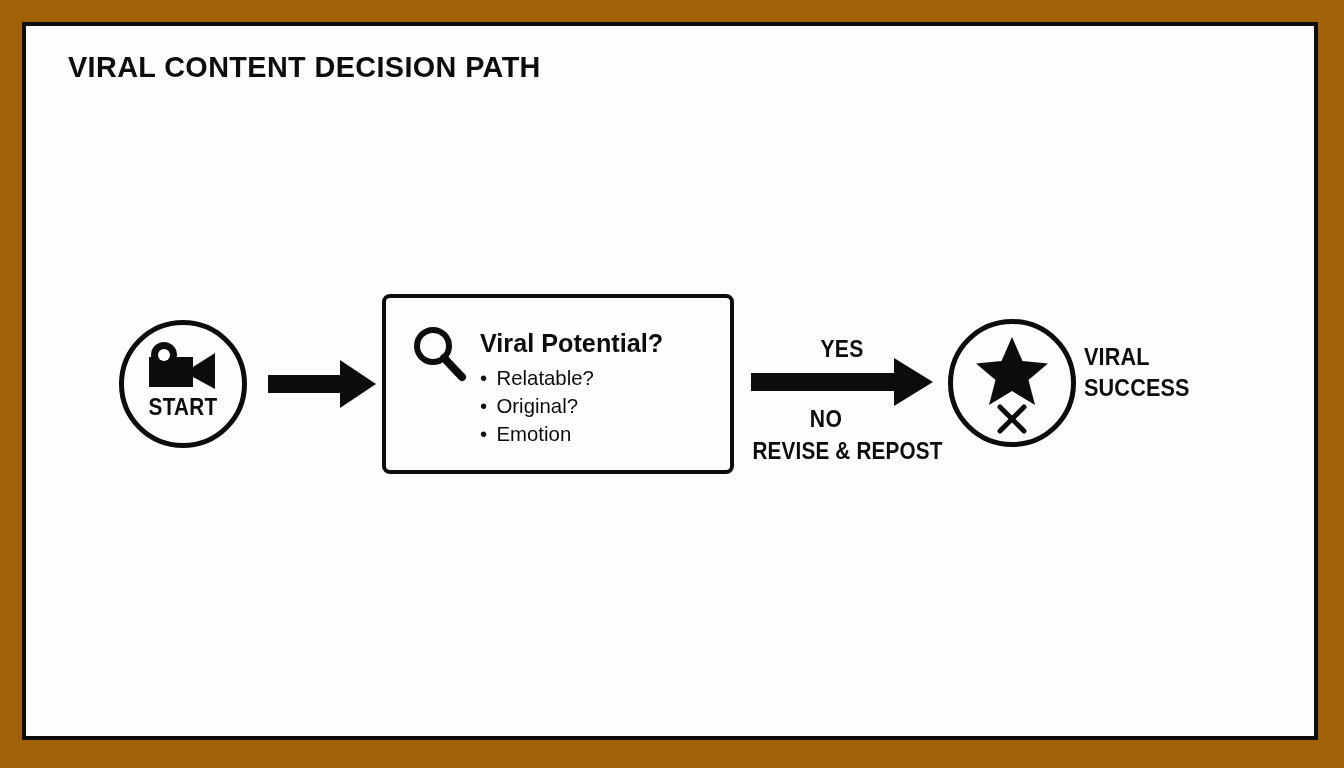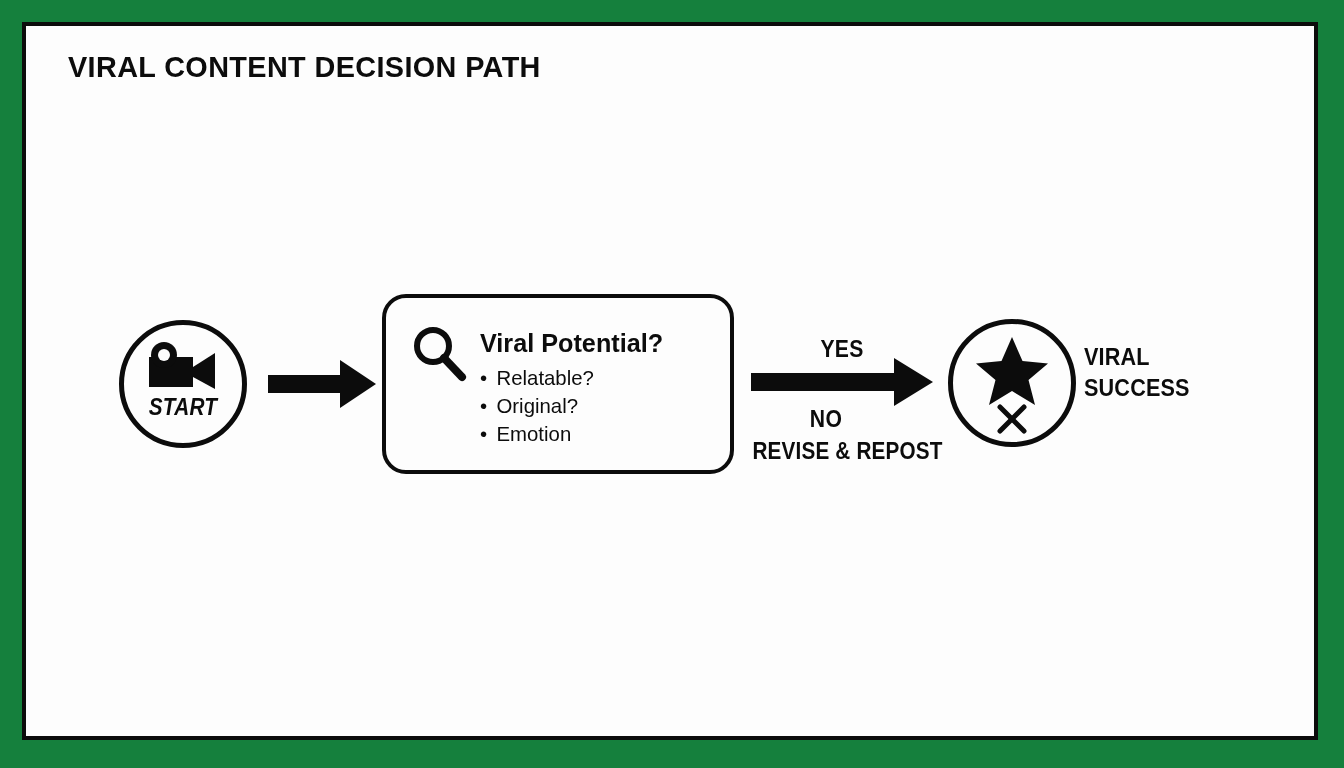--- a/index.html
+++ b/index.html
@@ -10,21 +10,21 @@
   body {
     width: 1344px;
     height: 768px;
     font-family: "Liberation Sans", sans-serif;
     overflow: hidden;
   }
   .canvas {
     position: relative;
     width: 1344px;
     height: 768px;
-    background: #15803d;
+    background: #a16207;
   }
   .frame-border {
     position: absolute;
     left: 22px;
     top: 22px;
     width: 1296px;
     height: 718px;
     border: 4px solid #0c0c0c;
     box-sizing: border-box;
     background: #fdfdfd;
@@ -43,21 +43,20 @@
     transform-origin: left center;
   }
 
   
   .start-node {
     position: absolute;
     left: 119px;
     top: 320px;
     width: 128px;
     height: 128px;
-    font-style: italic;
   }
   .start-circle {
     position: absolute;
     left: 0; top: 0;
     width: 128px; height: 128px;
     border: 5px solid #0c0c0c;
     border-radius: 50%;
     box-sizing: border-box;
     background: #fdfdfd;
   }
@@ -99,21 +98,21 @@
   }
 
   
   .decision-box {
     position: absolute;
     left: 382px;
     top: 294px;
     width: 352px;
     height: 180px;
     border: 4px solid #0c0c0c;
-    border-radius: 24px;
+    border-radius: 8px;
     box-sizing: border-box;
     background: #fdfdfd;
   }
   .search-icon {
     position: absolute;
     left: 24px;
     top: 26px;
     width: 58px;
     height: 58px;
   }

